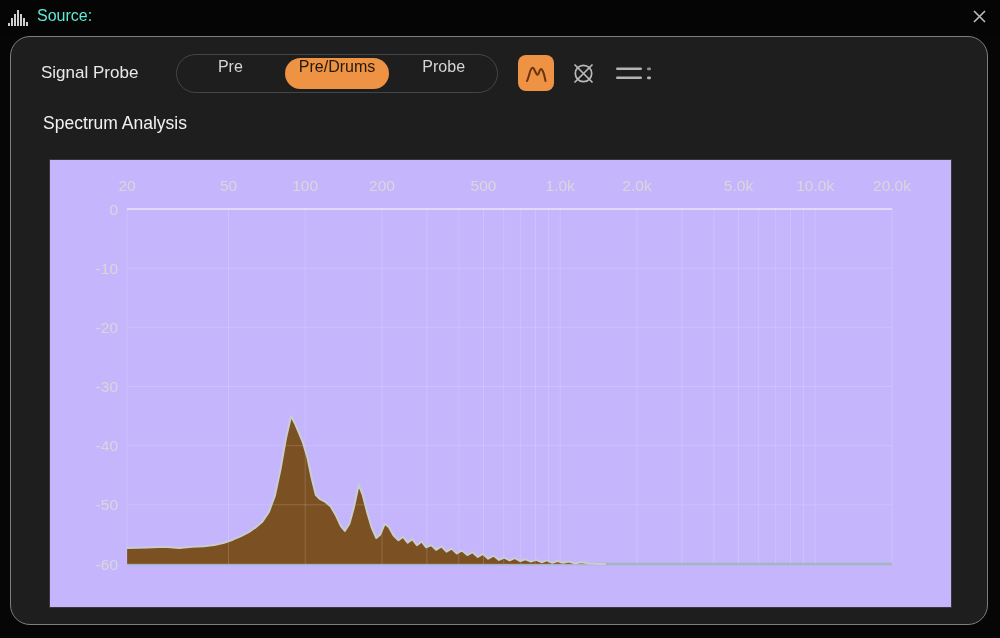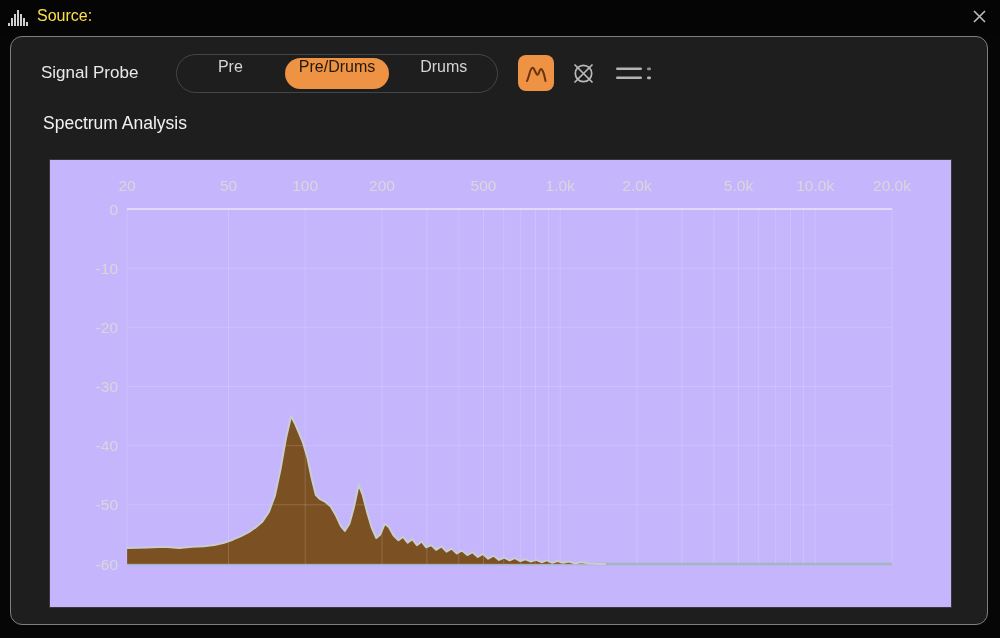--- a/index.html
+++ b/index.html
@@ -2,28 +2,28 @@
 <html><head>
 <meta charset="utf-8">
 <style>
   html,body{margin:0;padding:0;background:#060606;}
   body{width:1000px;height:638px;position:relative;overflow:hidden;
        font-family:"Liberation Sans", sans-serif;-webkit-font-smoothing:antialiased;}
 
   
   .titlebar{position:absolute;left:0;top:0;width:1000px;height:34px;background:#050505;}
   .titlebar-icon{position:absolute;left:8px;top:8px;width:22px;height:18px;}
-  .source-label{position:absolute;left:37px;top:7px;font-size:16px;color:#fde047;}
+  .source-label{position:absolute;left:37px;top:7px;font-size:16px;color:#5eead4;}
   .window-title{position:absolute;left:112px;top:7px;font-size:16px;color:#f2f2f2;}
   .close-btn{position:absolute;left:966px;top:3px;width:26px;height:26px;display:flex;
              align-items:center;justify-content:center;cursor:pointer;}
 
   
   .panel{position:absolute;left:10px;top:36px;width:978px;height:589px;
-         background:#1e1e1e;border:1px solid #7e7e7e;border-radius:12px;box-sizing:border-box;}
+         background:#1e1e1e;border:1px solid #7e7e7e;border-radius:20px;box-sizing:border-box;}
 
   .probe-label{position:absolute;left:30px;top:26px;font-size:17px;color:#e9e9e9;}
 
   .segmented{position:absolute;left:165px;top:17px;width:322px;height:39px;
              border:1px solid #454545;border-radius:20px;display:flex;box-sizing:border-box;}
   .segment{flex:1;display:flex;justify-content:center;color:#d4d4d4;
            font-size:16px;border-radius:16px;margin:3px 1px;cursor:pointer;}
   .segment.active{background:var(--accent,#ee9243);color:#231a10;}
 
   .icon-btn{position:absolute;left:507px;top:18px;width:36px;height:36px;border-radius:8px;
@@ -65,21 +65,21 @@
   <span class="probe-label">Signal Probe</span>
 
   <div class="segmented">
     <div class="segment">
       <span>Pre</span>
     </div>
     <div class="segment active">
       <span>Pre/Drums</span>
     </div>
     <div class="segment">
-      <span>Drums</span>
+      <span>Probe</span>
     </div>
   </div>
 
   <div class="icon-btn">
     <svg width="26" height="26" viewBox="0 0 26 26">
       <path d="M4 21 C6 18 6.5 10 9 8 C11 6.8 11.5 11 13.5 14 C14.6 15.6 15.5 14.5 16.5 11
                C17.4 8.6 18.4 8.2 20 11.5 C21.3 14.3 21.8 18 22.5 21" stroke="#6b3410" stroke-width="2" fill="none" stroke-linecap="round"></path>
     </svg>
   </div>
 

